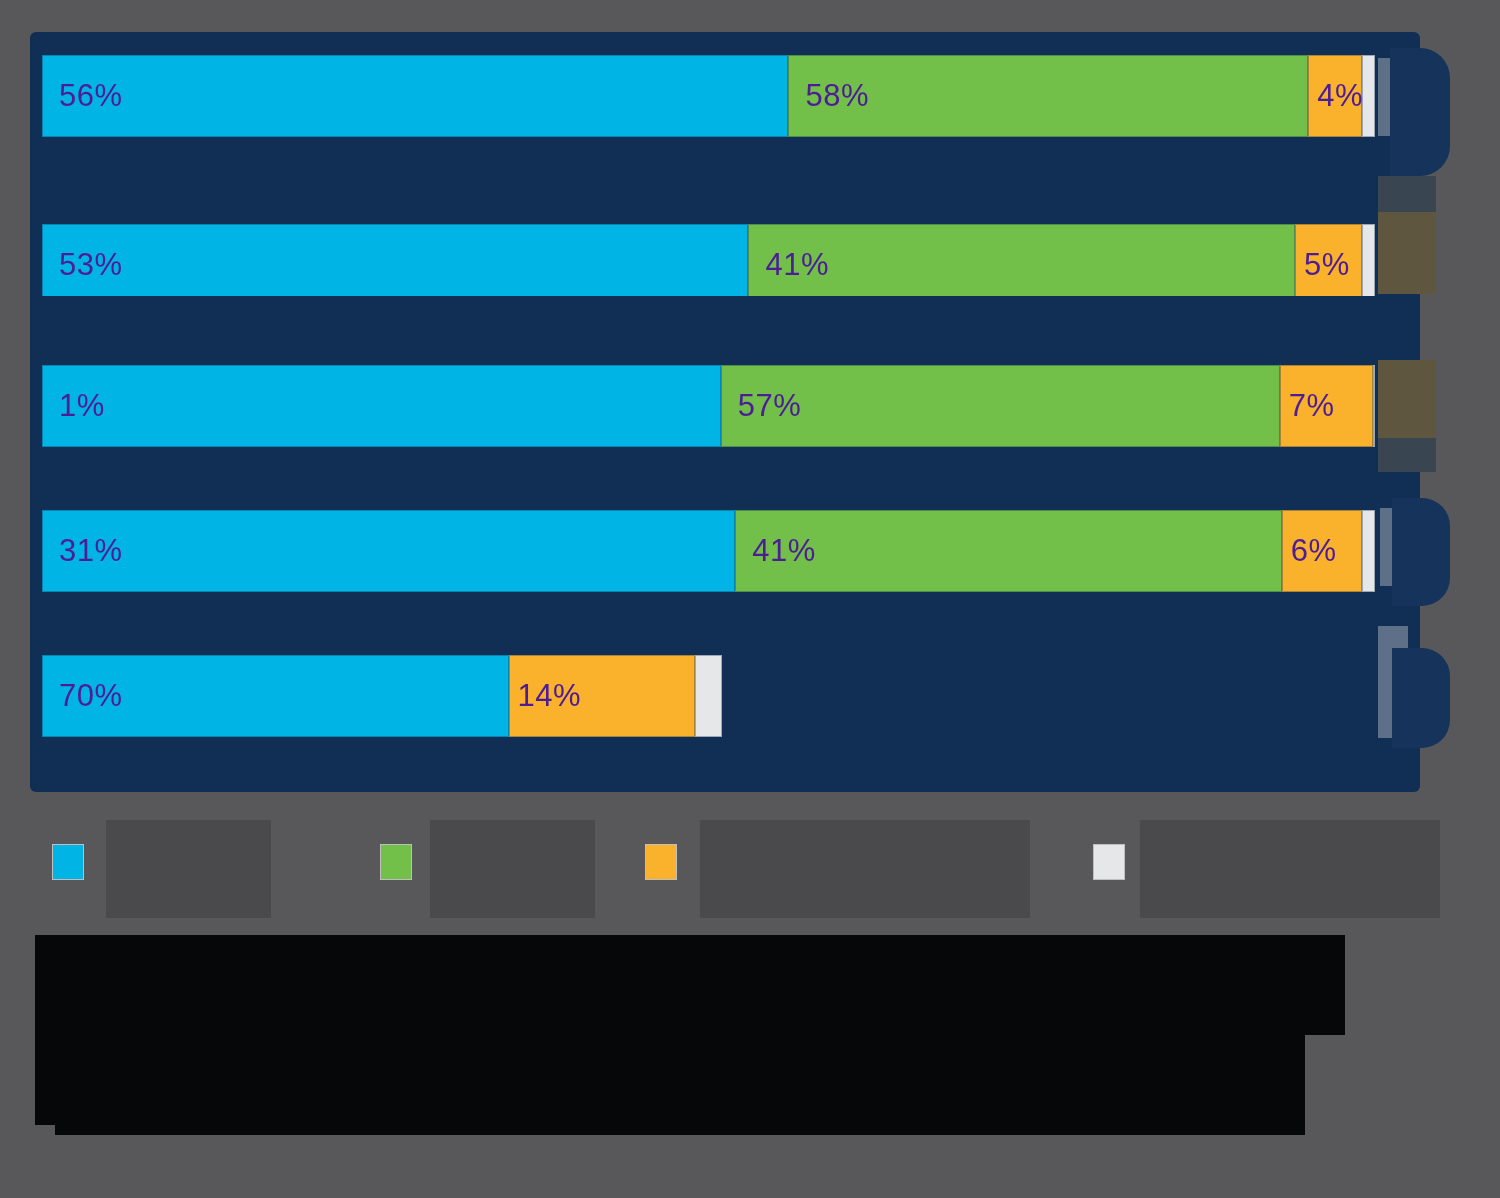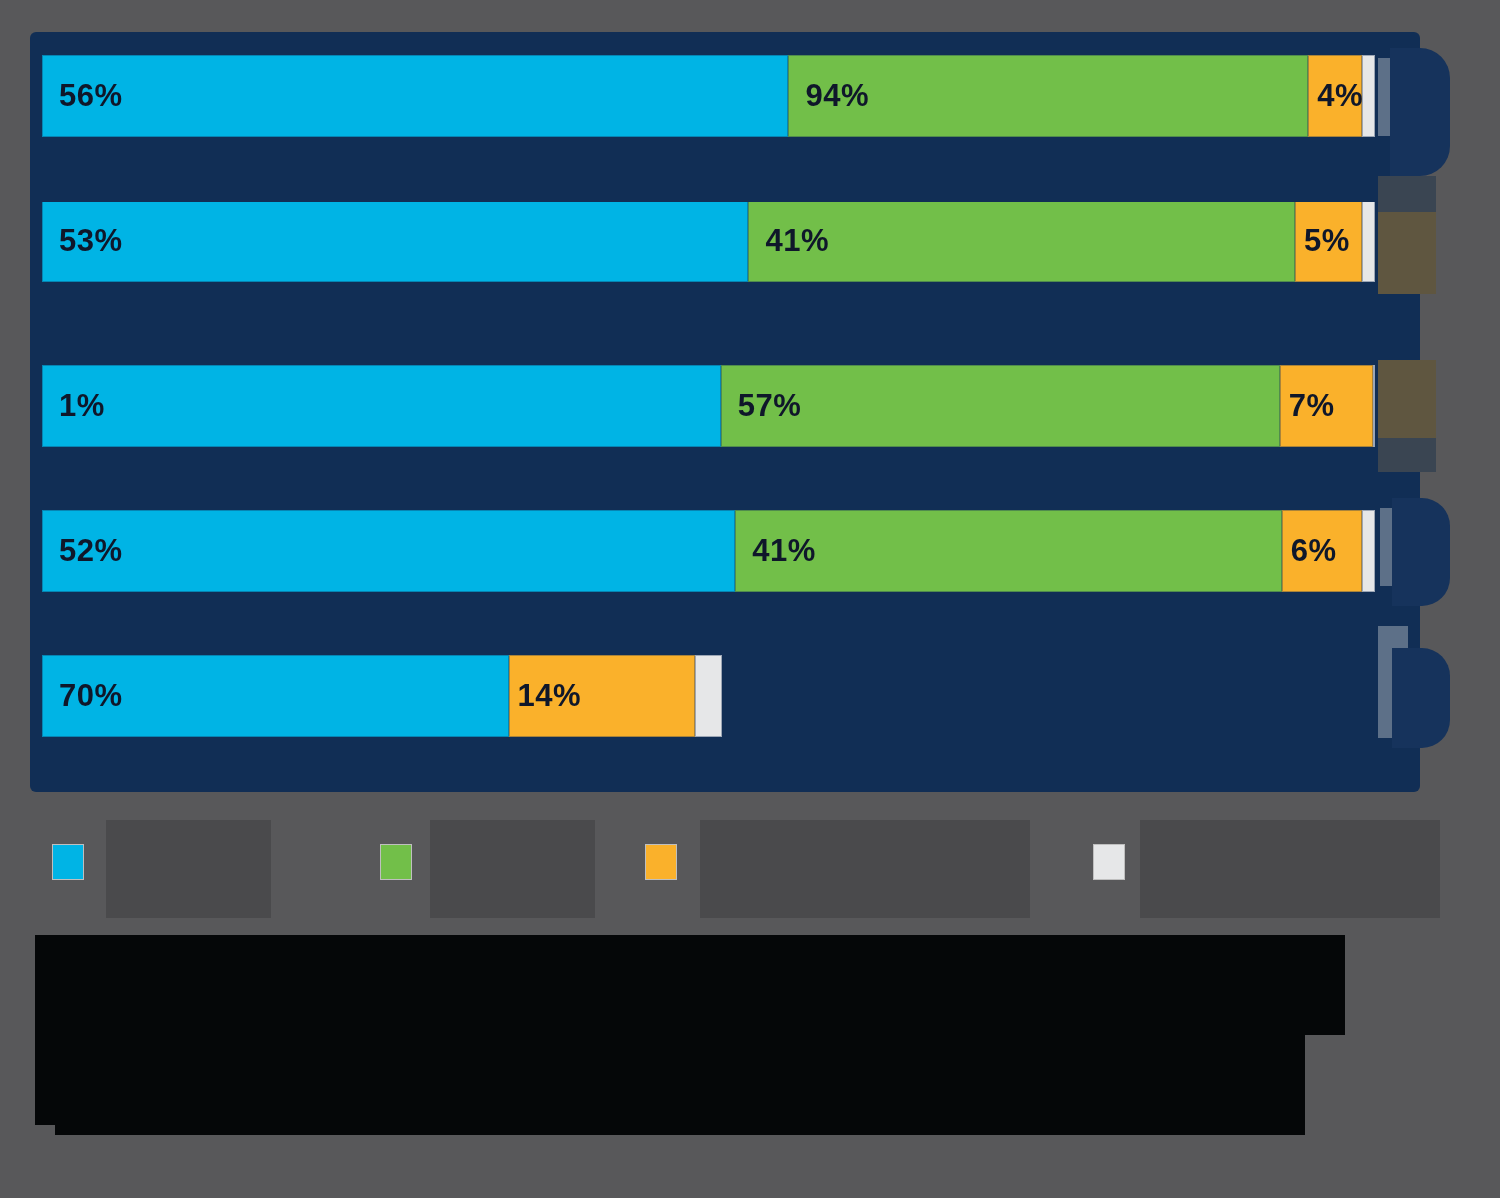--- a/index.html
+++ b/index.html
@@ -10,21 +10,21 @@
 
   
   #panel{position:absolute;left:30px;top:32px;width:1390px;height:760px;
          background:#112e55;border-radius:6px;}
 
   
   .row{position:absolute;left:12px;height:82px;width:1333px;
        display:flex;align-items:stretch;}
   .seg{position:relative;display:flex;align-items:center;
        box-sizing:border-box;border:1px solid rgba(17,46,85,.35);}
-  .seg .val{font-size:31px;font-weight:bold;color:#0f172a;
+  .seg .val{font-size:31px;font-weight:normal;color:#4c1d95;
             margin-left:16px;letter-spacing:.5px;white-space:nowrap;}
   .seg.s1{background:#00b4e5;}
   .seg.s2{background:#72bf49;}
   .seg.s3{background:#fab12b;}
   .seg.s4{background:#e6e7e8;}
   .seg.narrow .val{margin-left:8px;}
 
   
   #legend{position:absolute;left:40px;top:812px;width:1400px;height:120px;}
   .leg{position:absolute;top:32px;display:flex;align-items:center;}
@@ -50,31 +50,31 @@
 
 <div id="stage">
 
   <div id="panel">
 
     <div class="row" style="top:23px;">
       <div class="seg s1" style="width:56%;">
         <span class="val">56%</span>
       </div>
       <div class="seg s2" style="width:39%;">
-        <span class="val">94%</span>
+        <span class="val">58%</span>
       </div>
       <div class="seg s3 narrow" style="width:4%;">
         <span class="val">4%</span>
       </div>
       <div class="seg s4 hideval" style="width:1%;">
         
       </div>
     </div>
 
-    <div class="row" style="top:168px;">
+    <div class="row" style="top:192px;">
       <div class="seg s1" style="width:53%;">
         <span class="val">53%</span>
       </div>
       <div class="seg s2" style="width:41%;">
         <span class="val">41%</span>
       </div>
       <div class="seg s3 narrow" style="width:5%;">
         <span class="val">5%</span>
       </div>
       <div class="seg s4 hideval" style="width:1%;">
@@ -92,21 +92,21 @@
       <div class="seg s3 narrow" style="width:7%;">
         <span class="val">7%</span>
       </div>
       <div class="seg s4 hideval" style="width:0%;">
         
       </div>
     </div>
 
     <div class="row" style="top:478px;">
       <div class="seg s1" style="width:52%;">
-        <span class="val">52%</span>
+        <span class="val">31%</span>
       </div>
       <div class="seg s2" style="width:41%;">
         <span class="val">41%</span>
       </div>
       <div class="seg s3 narrow" style="width:6%;">
         <span class="val">6%</span>
       </div>
       <div class="seg s4 hideval" style="width:1%;">
         
       </div>

